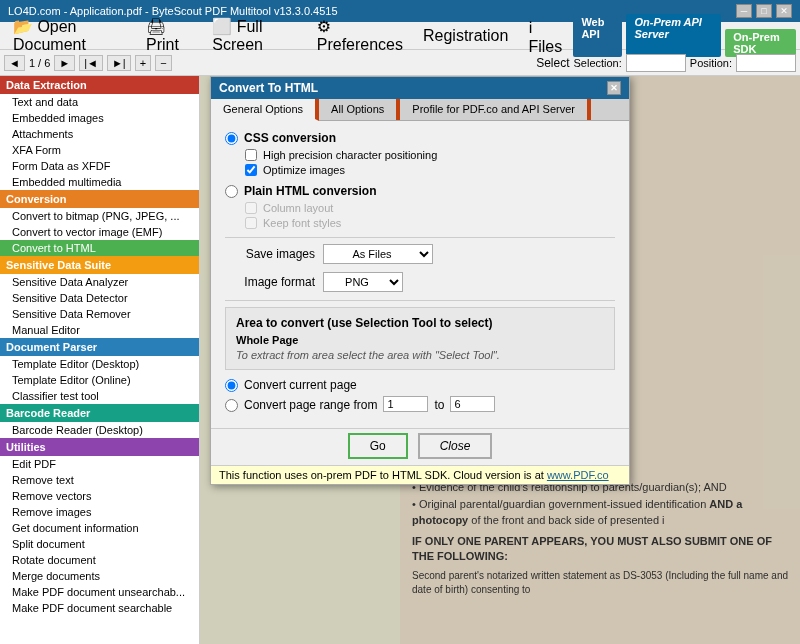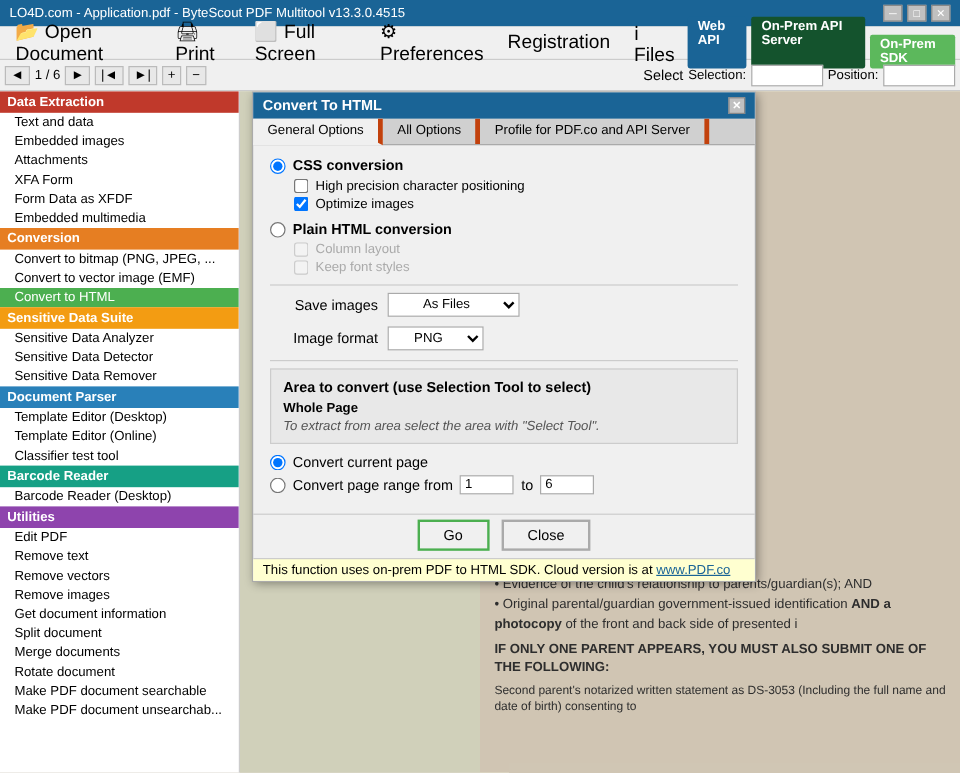--- a/index.html
+++ b/index.html
@@ -39,21 +39,21 @@
     .menu-item {
       padding: 2px 8px;
       cursor: pointer;
       font-size: 16px;
       color: #000;
       border: 1px solid transparent;
     }
     .menu-right { margin-left: auto; display: flex; gap: 4px; }
     .badge { padding: 2px 8px; color: white; font-size: 11px; font-weight: bold; border-radius: 2px; cursor: pointer; }
     .badge-blue { background: #1a6496; }
-    .badge-orange { background: #14532d; }
+    .badge-orange { background: #0369a1; font-style: italic; }
     .badge-green { background: #5cb85c; margin-top: 15px; }
 
     
     .toolbar {
       background: #f0f0f0;
       border-bottom: 1px solid #ccc;
       padding: 2px 4px;
       display: flex;
       align-items: center;
       gap: 4px;
@@ -166,21 +166,21 @@
     }
     .modal-tab.active {
       background: #f0f0f0;
       border-bottom: 2px solid #f0f0f0;
       margin-bottom: -1px;
     }
     .modal-body { padding: 10px 14px; }
 
     .radio-group { margin-bottom: 8px; }
     .radio-label {
-      display: flex; align-items: center; gap: 6px;
+      display: flex; align-items: flex-end; gap: 6px;
       font-size: 12px; font-weight: bold; margin-bottom: 4px;
       cursor: pointer;
     }
     .checkbox-item {
       display: flex; align-items: center; gap: 6px;
       font-size: 11px; margin-left: 20px; margin-bottom: 3px;
       cursor: pointer;
     }
     .checkbox-item.disabled { color: #aaa; }
 
@@ -215,21 +215,21 @@
       gap: 10px;
     }
     .modal-btn {
       padding: 4px 20px;
       font-size: 12px;
       cursor: pointer;
       border: 2px solid #4caf50;
       background: #f0f0f0;
       min-width: 60px;
     }
-    .modal-btn.close-btn { border-color: #aaa; }
+    .modal-btn.close-btn { border-color: #aaa; font-style: italic; }
     .status-bar {
       background: #ffffd0;
       border-top: 1px solid #ccc;
       padding: 3px 8px;
       font-size: 11px;
     }
     .status-bar a { color: #1a6496; }
 
     
     .pdf-content {
@@ -301,40 +301,41 @@
 
     <div class="sidebar-section-header section-conversion">Conversion</div>
     <div class="sidebar-item">Convert to bitmap (PNG, JPEG, ...</div>
     <div class="sidebar-item">Convert to vector image (EMF)</div>
     <div class="sidebar-item active-green">Convert to HTML</div>
 
     <div class="sidebar-section-header section-sensitive">Sensitive Data Suite</div>
     <div class="sidebar-item">Sensitive Data Analyzer</div>
     <div class="sidebar-item">Sensitive Data Detector</div>
     <div class="sidebar-item">Sensitive Data Remover</div>
+    <div class="sidebar-item">Manual Editor</div>
 
     <div class="sidebar-section-header section-document">Document Parser</div>
     <div class="sidebar-item">Template Editor (Desktop)</div>
     <div class="sidebar-item">Template Editor (Online)</div>
     <div class="sidebar-item">Classifier test tool</div>
 
     <div class="sidebar-section-header section-barcode">Barcode Reader</div>
     <div class="sidebar-item">Barcode Reader (Desktop)</div>
 
     <div class="sidebar-section-header section-utilities">Utilities</div>
     <div class="sidebar-item">Edit PDF</div>
     <div class="sidebar-item">Remove text</div>
     <div class="sidebar-item">Remove vectors</div>
     <div class="sidebar-item">Remove images</div>
     <div class="sidebar-item">Get document information</div>
     <div class="sidebar-item">Split document</div>
+    <div class="sidebar-item">Rotate document</div>
     <div class="sidebar-item">Merge documents</div>
-    <div class="sidebar-item">Rotate document</div>
+    <div class="sidebar-item">Make PDF document unsearchab...</div>
     <div class="sidebar-item">Make PDF document searchable</div>
-    <div class="sidebar-item">Make PDF document unsearchab...</div>
   </div>
 
   <div class="content-area">
 
     <div class="pdf-content" style="position:absolute; left:200px; top:0; right:0; bottom:0; background:#e8dcc8; padding:12px; overflow:hidden;">
       <div style="font-size:16px; font-weight:bold; margin-bottom:4px;">LICATION</div>
       <div style="font-size:12px; margin-bottom:8px;">TION SHEET FOR YOUR RI</div>
       <div style="font-weight:bold; font-size:13px; margin-bottom:4px;">D QUESTIONS</div>
       <div style="font-size:11px; margin-bottom:2px;">e.gov or contact the Nati</div>
       <div style="font-size:11px; margin-bottom:2px;">74-7793) and NPIC@state</div>

